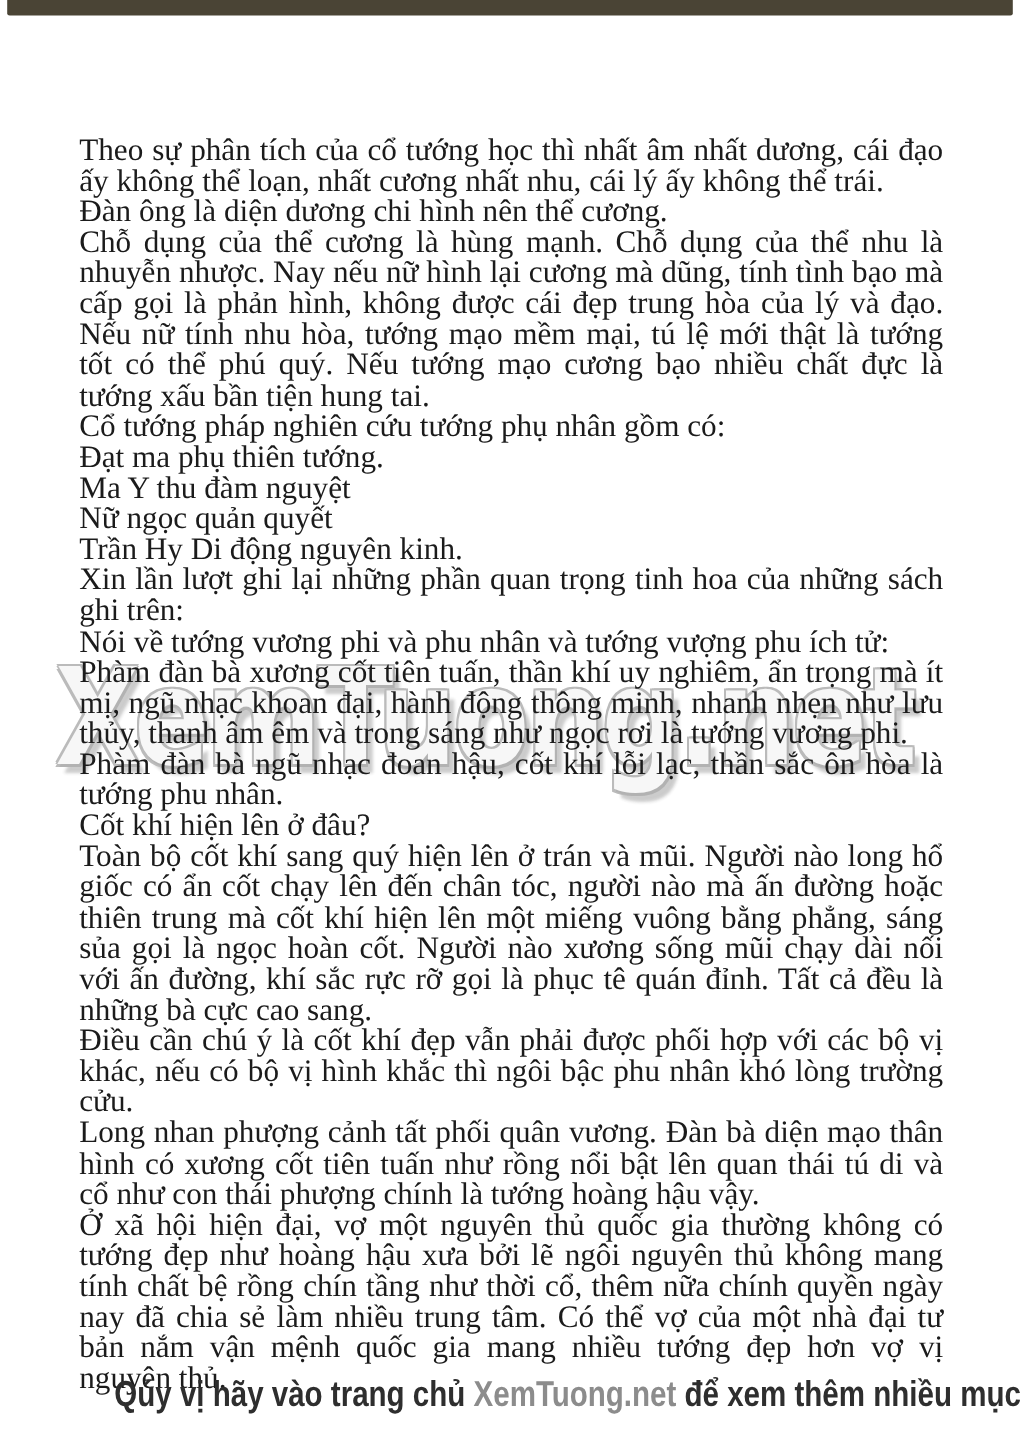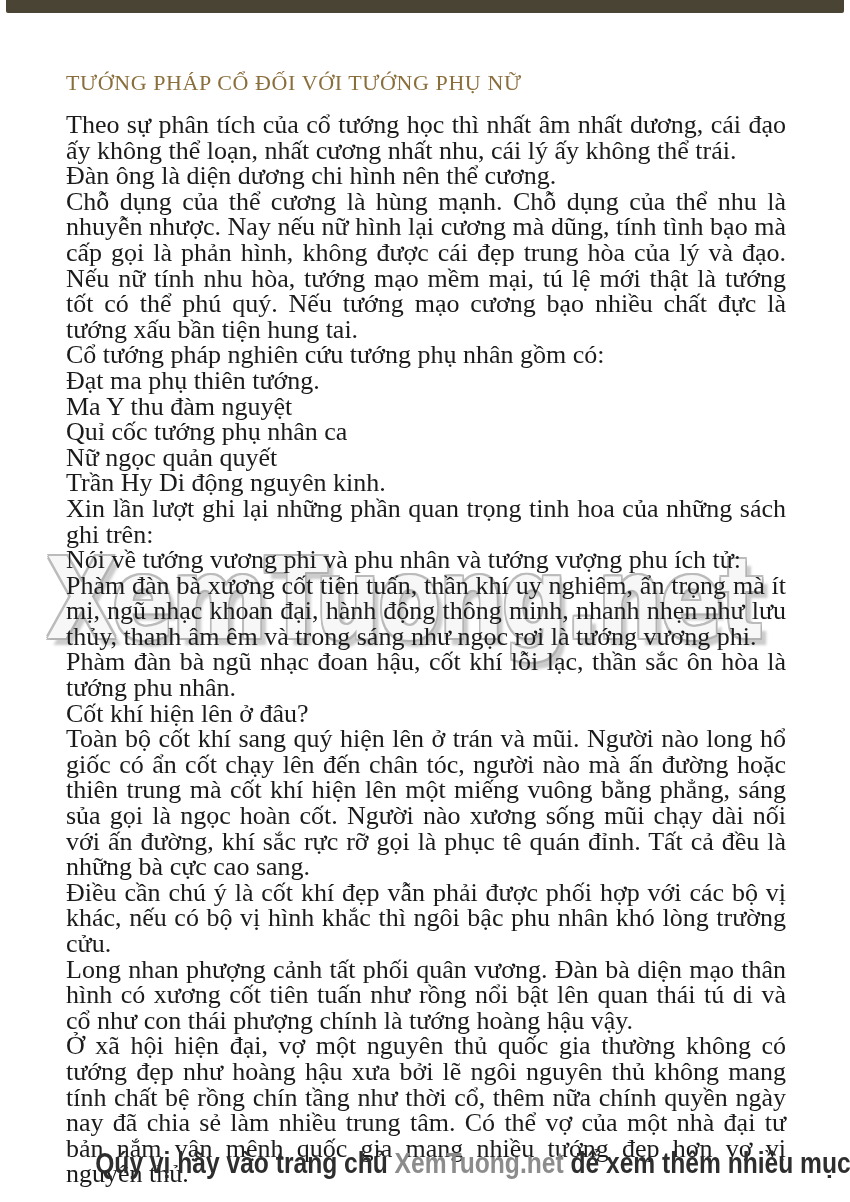--- a/index.html
+++ b/index.html
@@ -78,34 +78,32 @@
     color:#8c8c8c;
   }
 </style>
 </head>
 <body>
 
 <div class="page">
 
   <div class="scan-edge-bar"></div>
 
-  <div class="doc-title">TƯỚNG PHÁP CỔ ĐỐI VỚI TƯỚNG PHỤ NỮ</div>
 
   <div class="watermark">
     <span class="watermark-inner">XemTuong.net</span>
   </div>
 
   <div class="body-text">
     <p>Theo sự phân tích của cổ tướng học thì nhất âm nhất dương, cái đạo ấy không thể loạn, nhất cương nhất nhu, cái lý ấy không thể trái.</p>
     <p>Đàn ông là diện dương chi hình nên thể cương.</p>
     <p>Chỗ dụng của thể cương là hùng mạnh. Chỗ dụng của thể nhu là nhuyễn nhược. Nay nếu nữ hình lại cương mà dũng, tính tình bạo mà cấp gọi là phản hình, không được cái đẹp trung hòa của lý và đạo. Nếu nữ tính nhu hòa, tướng mạo mềm mại, tú lệ mới thật là tướng tốt có thể phú quý. Nếu tướng mạo cương bạo nhiều chất đực là tướng xấu bần tiện hung tai.</p>
     <p>Cổ tướng pháp nghiên cứu tướng phụ nhân gồm có:</p>
     <p>Đạt ma phụ thiên tướng.</p>
     <p>Ma Y thu đàm nguyệt</p>
-    <p>Quỉ cốc tướng phụ nhân ca</p>
     <p>Nữ ngọc quản quyết</p>
     <p>Trần Hy Di động nguyên kinh.</p>
     <p>Xin lần lượt ghi lại những phần quan trọng tinh hoa của những sách ghi trên:</p>
     <p>Nói về tướng vương phi và phu nhân và tướng vượng phu ích tử:</p>
     <p>Phàm đàn bà xương cốt tiên tuấn, thần khí uy nghiêm, ẩn trọng mà ít mị, ngũ nhạc khoan đại, hành động thông minh, nhanh nhẹn như lưu thủy, thanh âm êm và trong sáng như ngọc rơi là tướng vương phi.</p>
     <p>Phàm đàn bà ngũ nhạc đoan hậu, cốt khí lỗi lạc, thần sắc ôn hòa là tướng phu nhân.</p>
     <p>Cốt khí hiện lên ở đâu?</p>
     <p>Toàn bộ cốt khí sang quý hiện lên ở trán và mũi. Người nào long hổ giốc có ẩn cốt chạy lên đến chân tóc, người nào mà ấn đường hoặc thiên trung mà cốt khí hiện lên một miếng vuông bằng phẳng, sáng sủa gọi là ngọc hoàn cốt. Người nào xương sống mũi chạy dài nối với ấn đường, khí sắc rực rỡ gọi là phục tê quán đỉnh. Tất cả đều là những bà cực cao sang.</p>
     <p>Điều cần chú ý là cốt khí đẹp vẫn phải được phối hợp với các bộ vị khác, nếu có bộ vị hình khắc thì ngôi bậc phu nhân khó lòng trường cửu.</p>
     <p>Long nhan phượng cảnh tất phối quân vương. Đàn bà diện mạo thân hình có xương cốt tiên tuấn như rồng nổi bật lên quan thái tú di và cổ như con thái phượng chính là tướng hoàng hậu vậy.</p>

